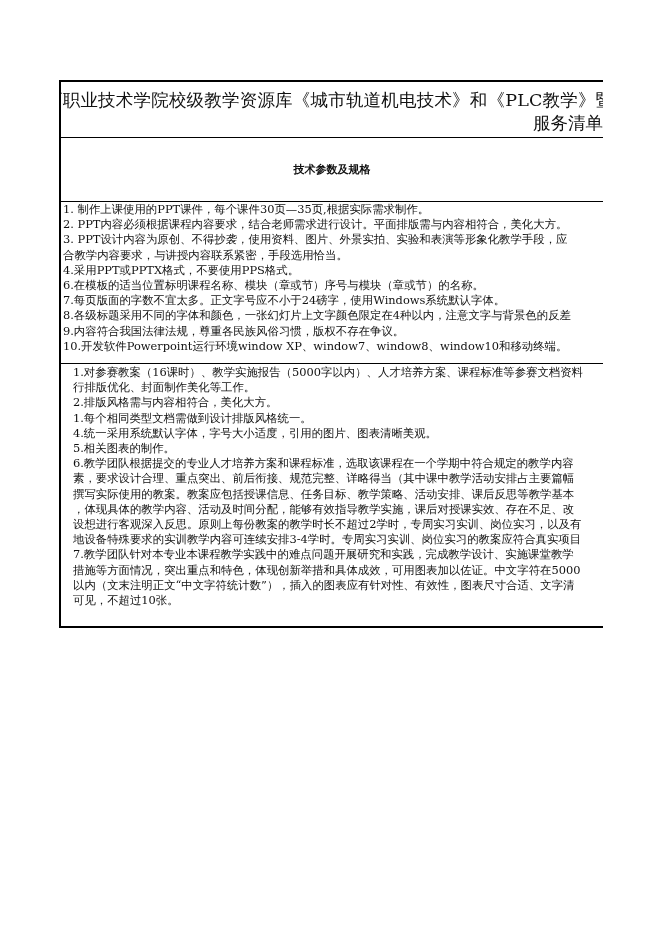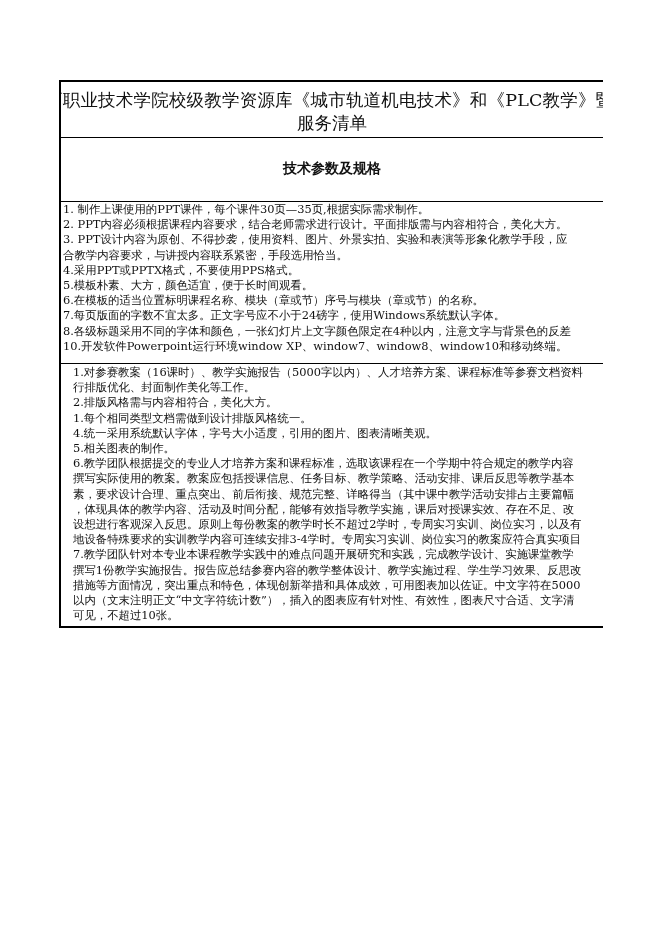--- a/index.html
+++ b/index.html
@@ -5,25 +5,25 @@
   html, body { margin: 0; padding: 0; background: #ffffff; }
   body { width: 662px; height: 936px; position: relative; overflow: hidden;
          font-family: "DejaVu Serif", "Liberation Serif", serif; color: #111; }
   .sheet { position: absolute; left: 59px; top: 80px; width: 544px; height: 548px;
            border-top: 2px solid #000; border-left: 2px solid #000; border-bottom: 2px solid #000;
            overflow: hidden; box-sizing: border-box; }
   .title-cell { position: absolute; left: 0; top: 0; width: 100%; height: 55px;
                 border-bottom: 1px solid #000; overflow: hidden; }
   .title-line1 { position: absolute; top: 6px; left: -16px; white-space: nowrap;
                  font-size: 17.5px; letter-spacing: 0.2px; }
-  .title-line2 { position: absolute; top: 29px; left: 0; width: 100%; text-align: center;
+  .title-line2 { position: absolute; top: 29px; left: 0; width: 100%; text-align: right;
                  font-size: 17.5px; }
   .header-cell { position: absolute; left: 0; top: 55px; width: 100%; height: 64px;
                  border-bottom: 1px solid #000; display: flex; align-items: center; justify-content: center; }
-  .header-cell span { font-family: "DejaVu Sans", "Liberation Sans", sans-serif; font-weight: bold; font-size: 14px; }
+  .header-cell span { font-family: "DejaVu Sans", "Liberation Sans", sans-serif; font-weight: bold; font-size: 11px; }
   .block { position: absolute; left: 0; width: 100%; overflow: hidden; box-sizing: border-box; }
   .block1 { top: 119px; height: 163px; border-bottom: 1px solid #000; }
   .block2 { top: 282px; height: 266px; margin-left: 10px; }
   .line { white-space: nowrap; font-size: 11.4px; line-height: 15.2px; padding-left: 2px; }
   .block1 .lines { padding-top: 1px; }
   .block2 .lines { padding-top: 1px; }
 </style>
 </head>
 <body>
 
@@ -35,41 +35,40 @@
   <div class="header-cell">
     <span>技术参数及规格</span>
   </div>
   <div class="block block1">
     <div class="lines">
       <div class="line">1. 制作上课使用的PPT课件，每个课件30页—35页,根据实际需求制作。</div>
       <div class="line">2. PPT内容必须根据课程内容要求，结合老师需求进行设计。平面排版需与内容相符合，美化大方。</div>
       <div class="line">3. PPT设计内容为原创、不得抄袭，使用资料、图片、外景实拍、实验和表演等形象化教学手段，应</div>
       <div class="line">合教学内容要求，与讲授内容联系紧密，手段选用恰当。</div>
       <div class="line">4.采用PPT或PPTX格式，不要使用PPS格式。</div>
-      <div class="line">5.模板朴素、大方，颜色适宜，便于长时间观看。</div>
       <div class="line">6.在模板的适当位置标明课程名称、模块（章或节）序号与模块（章或节）的名称。</div>
       <div class="line">7.每页版面的字数不宜太多。正文字号应不小于24磅字，使用Windows系统默认字体。</div>
       <div class="line">8.各级标题采用不同的字体和颜色，一张幻灯片上文字颜色限定在4种以内，注意文字与背景色的反差</div>
+      <div class="line">9.内容符合我国法律法规，尊重各民族风俗习惯，版权不存在争议。</div>
       <div class="line">10.开发软件Powerpoint运行环境window XP、window7、window8、window10和移动终端。</div>
     </div>
   </div>
   <div class="block block2">
     <div class="lines">
       <div class="line">1.对参赛教案（16课时）、教学实施报告（5000字以内）、人才培养方案、课程标准等参赛文档资料</div>
       <div class="line">行排版优化、封面制作美化等工作。</div>
       <div class="line">2.排版风格需与内容相符合，美化大方。</div>
       <div class="line">1.每个相同类型文档需做到设计排版风格统一。</div>
       <div class="line">4.统一采用系统默认字体，字号大小适度，引用的图片、图表清晰美观。</div>
       <div class="line">5.相关图表的制作。</div>
       <div class="line">6.教学团队根据提交的专业人才培养方案和课程标准，选取该课程在一个学期中符合规定的教学内容</div>
+      <div class="line">素，要求设计合理、重点突出、前后衔接、规范完整、详略得当（其中课中教学活动安排占主要篇幅</div>
       <div class="line">撰写实际使用的教案。教案应包括授课信息、任务目标、教学策略、活动安排、课后反思等教学基本</div>
-      <div class="line">素，要求设计合理、重点突出、前后衔接、规范完整、详略得当（其中课中教学活动安排占主要篇幅</div>
       <div class="line">，体现具体的教学内容、活动及时间分配，能够有效指导教学实施，课后对授课实效、存在不足、改</div>
       <div class="line">设想进行客观深入反思。原则上每份教案的教学时长不超过2学时，专周实习实训、岗位实习，以及有</div>
       <div class="line">地设备特殊要求的实训教学内容可连续安排3-4学时。专周实习实训、岗位实习的教案应符合真实项目</div>
       <div class="line">7.教学团队针对本专业本课程教学实践中的难点问题开展研究和实践，完成教学设计、实施课堂教学</div>
-      <div class="line">撰写1份教学实施报告。报告应总结参赛内容的教学整体设计、教学实施过程、学生学习效果、反思改</div>
       <div class="line">措施等方面情况，突出重点和特色，体现创新举措和具体成效，可用图表加以佐证。中文字符在5000</div>
       <div class="line">以内（文末注明正文“中文字符统计数”），插入的图表应有针对性、有效性，图表尺寸合适、文字清</div>
       <div class="line">可见，不超过10张。</div>
     </div>
   </div>
 </div>
 
 </body></html>

